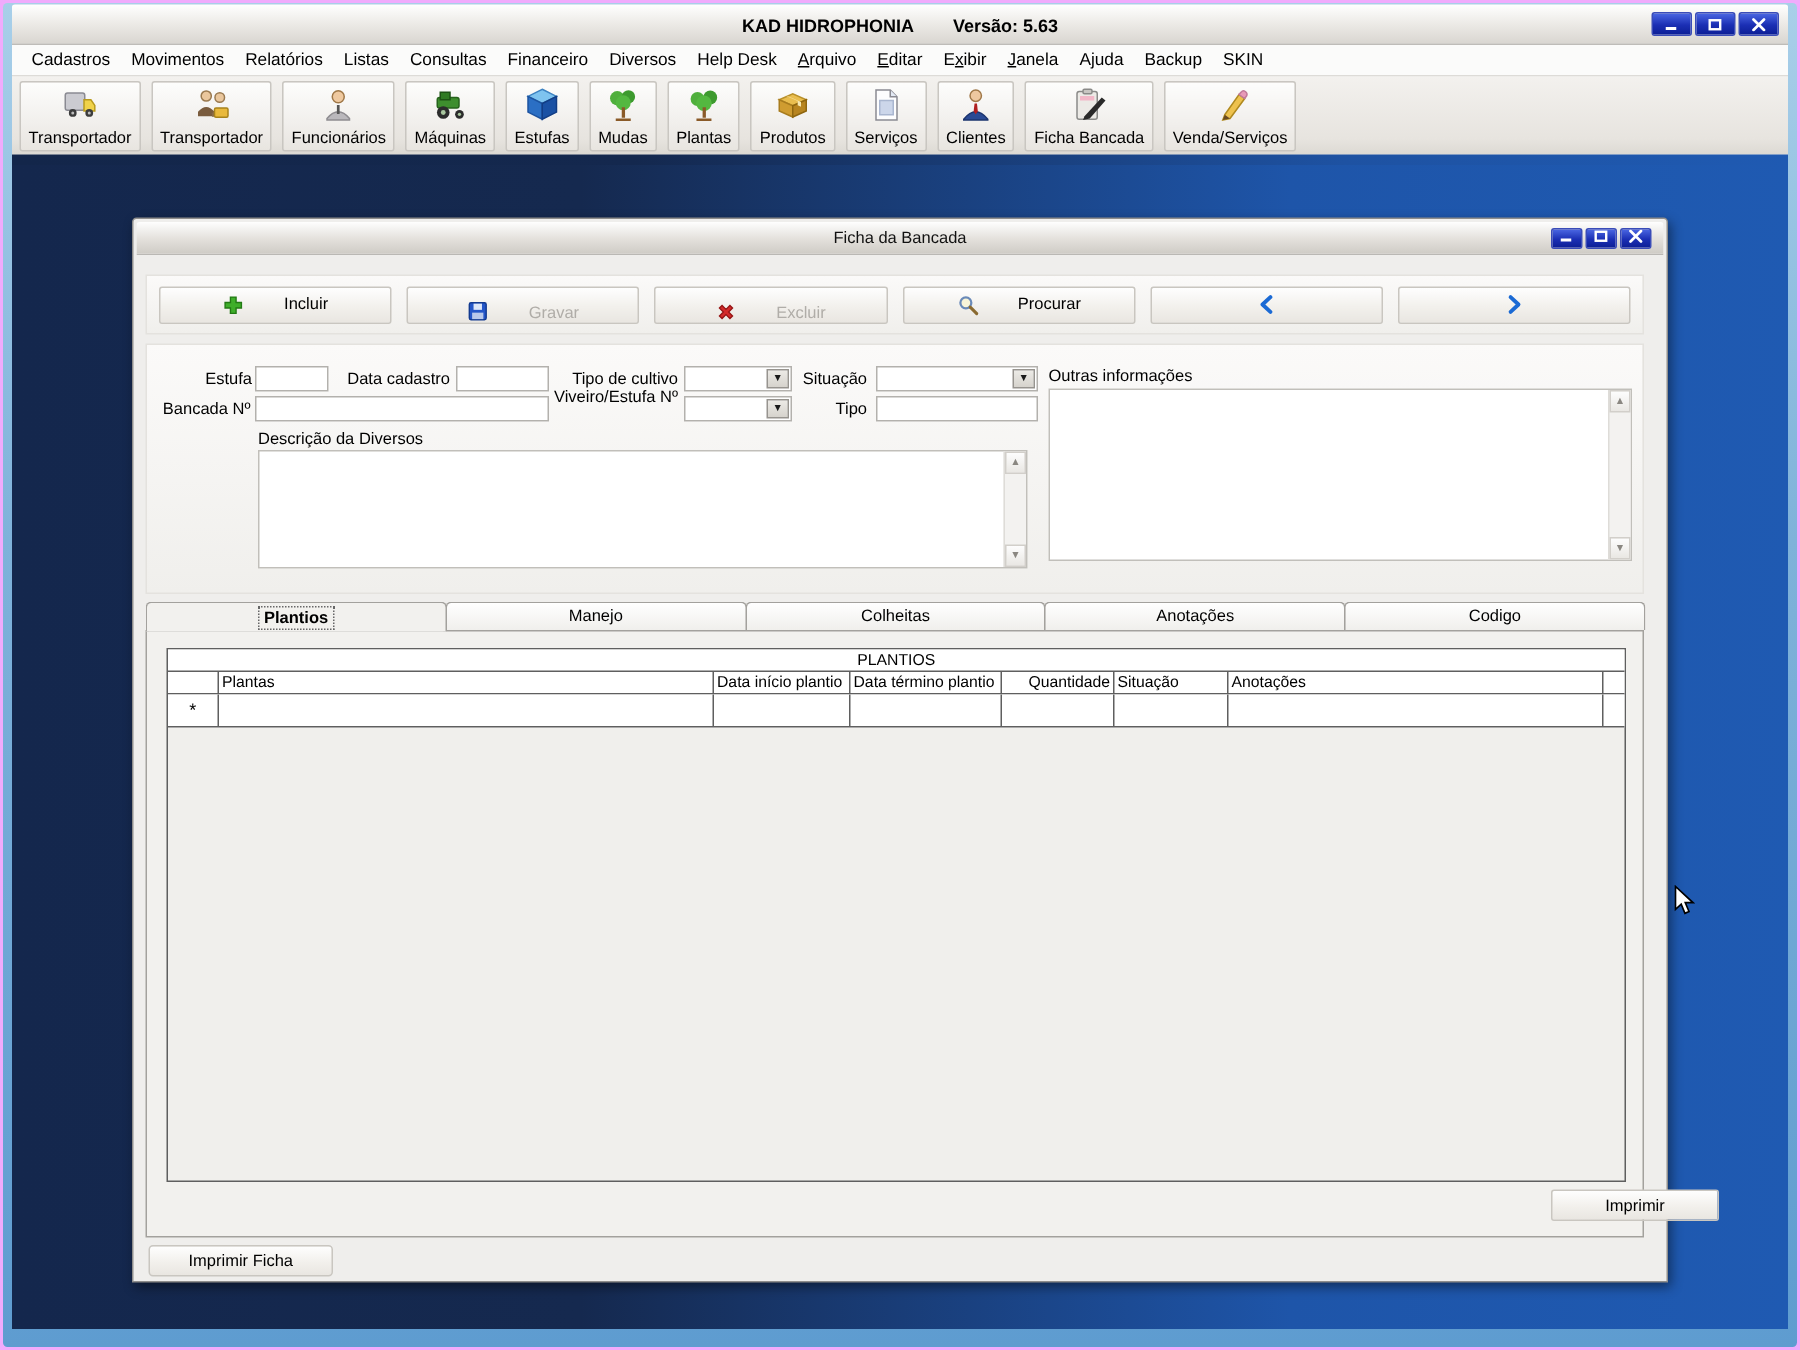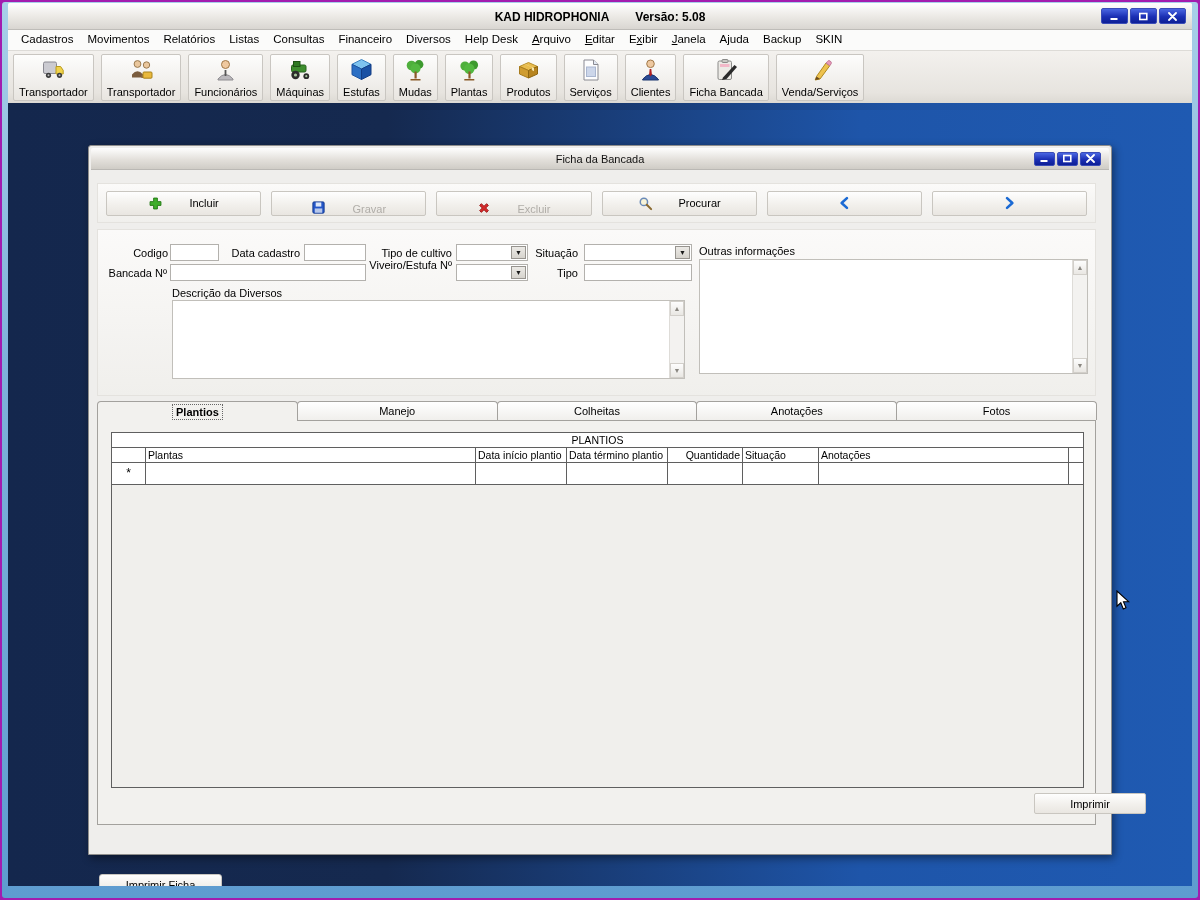--- a/index.html
+++ b/index.html
@@ -1,40 +1,40 @@
 <!DOCTYPE html>
 <html><head>
 <meta charset="utf-8">
 <style>
   * { margin:0; padding:0; box-sizing:border-box; }
   html,body { width:1200px; height:900px; overflow:hidden; }
   body { font-family:"Liberation Sans", sans-serif; font-size:11px; color:#000; }
 
-  .screen { position:relative; width:1200px; height:900px; background:#a21caf; }
+  .screen { position:relative; width:1200px; height:900px; background:#f0abfc; }
   .frame { position:absolute; inset:2px; border-radius:3px;
            background:linear-gradient(180deg,#a8cfe9 0%,#7fb2da 40%,#5e9cd0 100%); }
   .window-inner { position:absolute; left:6px; top:1px; right:6px; bottom:12px;
                   border-radius:2px 2px 0 0; overflow:hidden; background:#efeeec; }
 
   
   .titlebar { position:relative; height:27px;
               background:linear-gradient(180deg,#ffffff 0%,#eceae6 50%,#d9d6d1 100%);
               border-bottom:1px solid #bebcb8; }
   .caption { position:absolute; left:0; right:0; top:0; height:27px; display:flex;
              align-items:center; justify-content:center; gap:26px;
              font-size:12px; font-weight:bold; }
   .cap-buttons { position:absolute; right:6px; top:5px; display:flex; gap:2px; }
   .cap-btn { width:27px; height:16px; border-radius:2px; border:1px solid #3a4cb8;
              background:linear-gradient(180deg,#4a66e2 0%,#1b2fb4 55%,#0d1f96 100%);
              display:flex; align-items:center; justify-content:center; cursor:default; }
   .cap-btn svg { display:block; }
 
   
   .menubar { height:21px; background:#fbfbfa; border-bottom:1px solid #dddbd7;
-             display:flex; align-items:flex-start; padding-left:6px; }
+             display:flex; align-items:center; padding-left:6px; }
   .menu-item { padding:0 7px; height:19px; line-height:19px; font-size:11.5px; white-space:nowrap; }
 
   
   .toolbar { height:52px; background:linear-gradient(180deg,#f3f1ee 0%,#e7e4df 80%,#dcd9d3 100%);
              display:flex; align-items:center; gap:7px; padding:2px 0 2px 5px; }
   .tb-btn { height:47px; padding:2px 5px 1px; border:1px solid #c9c6c1; border-radius:2px;
             background:linear-gradient(180deg,#fdfdfc 0%,#f1efec 60%,#e8e5e0 100%);
             display:flex; flex-direction:column; align-items:center; justify-content:space-between; }
   .tb-icon { height:27px; display:flex; align-items:center; justify-content:center; }
   .tb-label { font-size:11px; line-height:13px; white-space:nowrap; }
@@ -108,35 +108,35 @@
   .g-cell { border-right:1px solid #5f5f5f; font-size:10.5px; line-height:14px;
             padding:0 2px; overflow:hidden; white-space:nowrap; }
   .g-fill { flex:1; border-right:none; }
   .g-ind { text-align:center; font-size:12px; line-height:20px; }
   .grid-head .g-qty { text-align:right; }
 
   .push-btn { position:absolute; height:21px; border:1px solid #c9c6c0; border-radius:2px;
               background:linear-gradient(180deg,#fefefe 0%,#f2f0ec 55%,#e9e6e1 100%);
               display:flex; align-items:center; justify-content:center; font-size:11px; }
   .imprimir { left:936px; top:372px; width:112px; }
-  .imprimir-ficha { left:10px; top:684px; width:123px; border-radius:3px;margin-top:44px; }
+  .imprimir-ficha { left:10px; top:684px; width:123px; border-radius:3px; }
 
   .cursor { position:absolute; left:1116px; top:590px; z-index:99; }
 </style>
 </head>
 <body>
 
 <div class="screen">
   <div class="frame">
     <div class="window-inner">
 
       <div class="titlebar">
         <div class="caption">
           <span>KAD HIDROPHONIA</span>
-          <span>Versão: 5.08</span>
+          <span>Versão: 5.63</span>
         </div>
         <div class="cap-buttons" id="mainCapButtons">
             <div class="cap-btn">
               <span>
                 <svg width="11" height="9" viewBox="0 0 11 9">
                   <rect x="1.5" y="6" width="7" height="2" fill="#fff"></rect>
                 </svg>
               </span>
             </div>
             <div class="cap-btn">
@@ -383,21 +383,21 @@
               <div class="dlg-btn">
                 <span class="ico">
                   <svg width="13" height="14" viewBox="0 0 16 16">
                     <path d="M5 2 L11.5 8 L5 14" fill="none" stroke="#1b6ad4" stroke-width="3.2" stroke-linejoin="round" stroke-linecap="round"></path>
                   </svg>
                 </span>
               </div>
             </div>
 
           <div class="panel form-panel">
-            <div class="flabel r" style="left:20px; top:16px; width:50px;">Codigo</div>
+            <div class="flabel r" style="left:20px; top:16px; width:50px;">Estufa</div>
             <input class="tbox" style="left: 72px; top: 14px; width: 49px;" value="">
             <div class="flabel r" style="left:128px; top:16px; width:74px;">Data cadastro</div>
             <input class="tbox" style="left: 206px; top: 14px; width: 62px;" value="">
             <div class="flabel r" style="left:278px; top:16px; width:76px;">Tipo de cultivo</div>
             <div class="combo" style="left:358px; top:14px; width:72px;">
               <span class="combo-val"></span>
               <span class="combo-btn">▼</span>
             </div>
             <div class="flabel r" style="left:434px; top:16px; width:46px;">Situação</div>
             <div class="combo" style="left:486px; top:14px; width:108px;">
@@ -439,21 +439,21 @@
               <div class="tab">
                 <span class="tab-lbl">Manejo</span>
               </div>
               <div class="tab">
                 <span class="tab-lbl">Colheitas</span>
               </div>
               <div class="tab">
                 <span class="tab-lbl">Anotações</span>
               </div>
               <div class="tab">
-                <span class="tab-lbl">Fotos</span>
+                <span class="tab-lbl">Codigo</span>
               </div>
             </div>
 
           <div class="tab-page">
             <div class="grid">
               <div class="grid-title">PLANTIOS</div>
               <div class="grid-head" id="gridHead">
                   <div class="g-cell" style="width: 34px;"></div>
                   <div class="g-cell" style="width: 330px;">Plantas</div>
                   <div class="g-cell" style="width: 91px;">Data início plantio</div>

